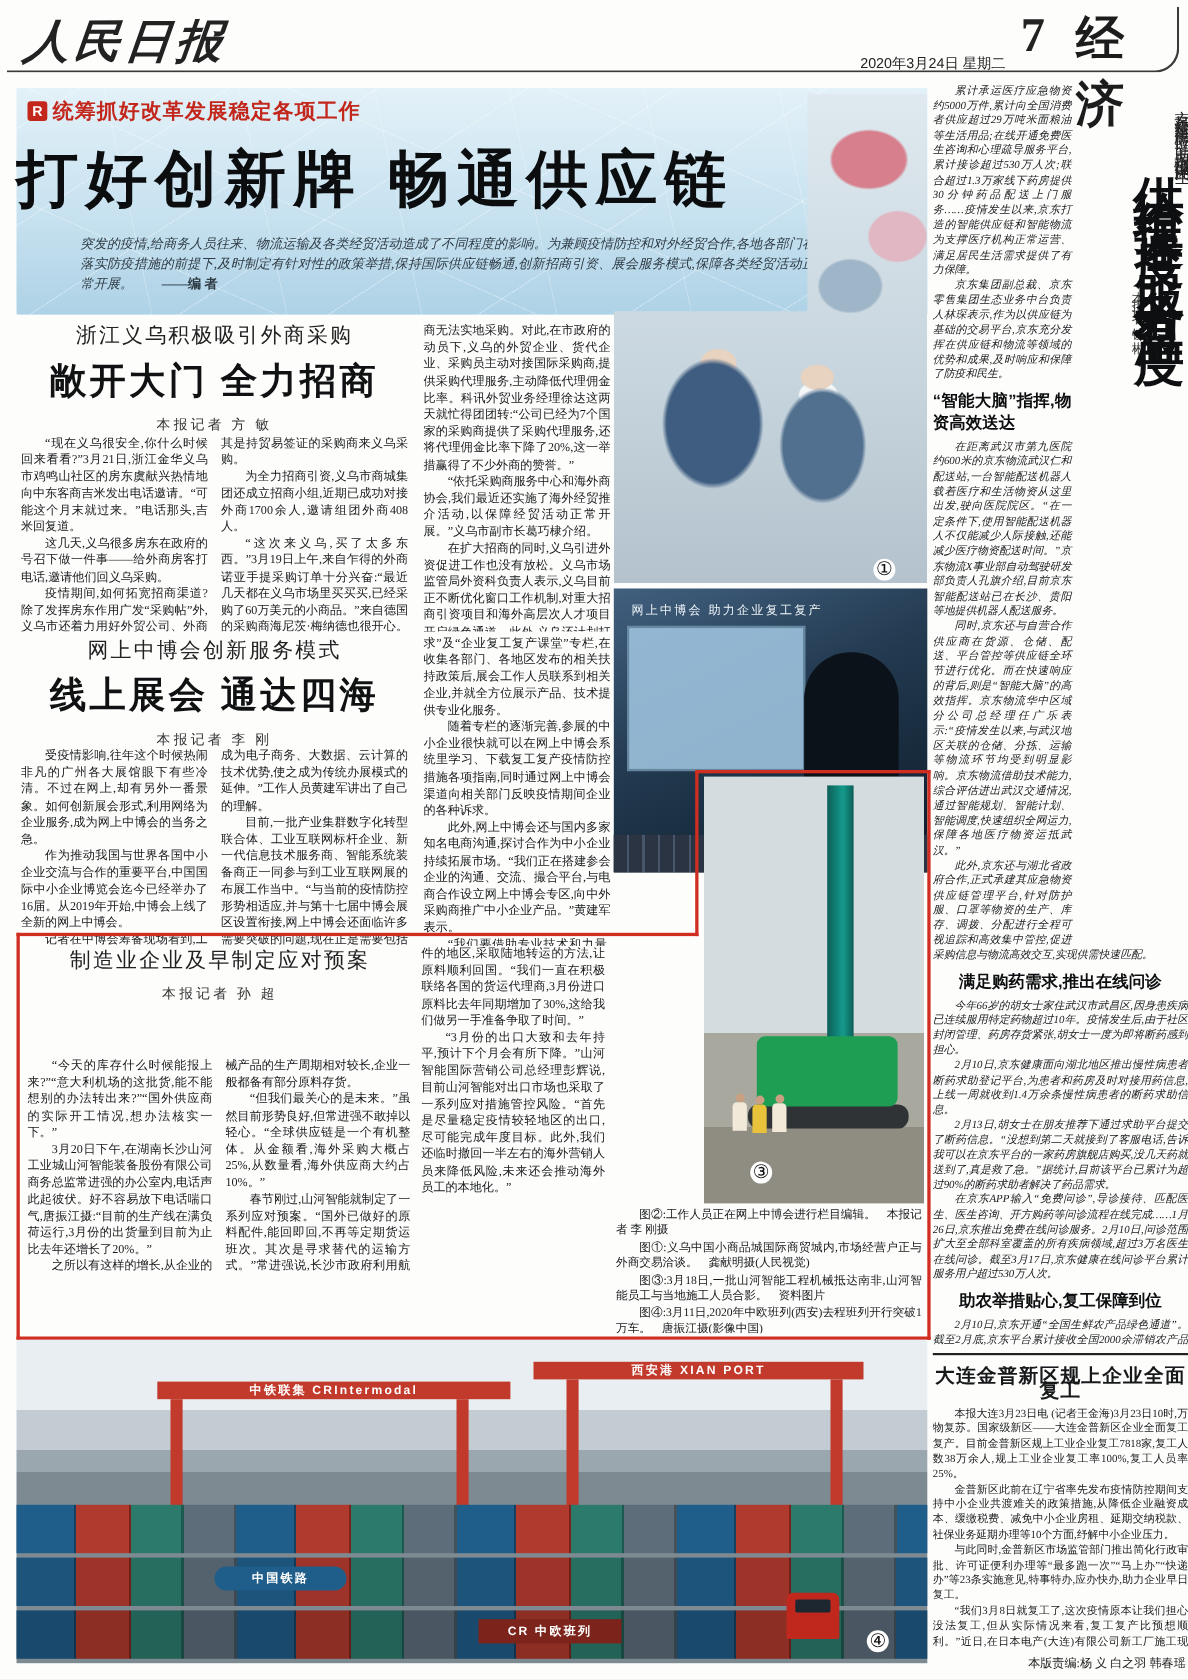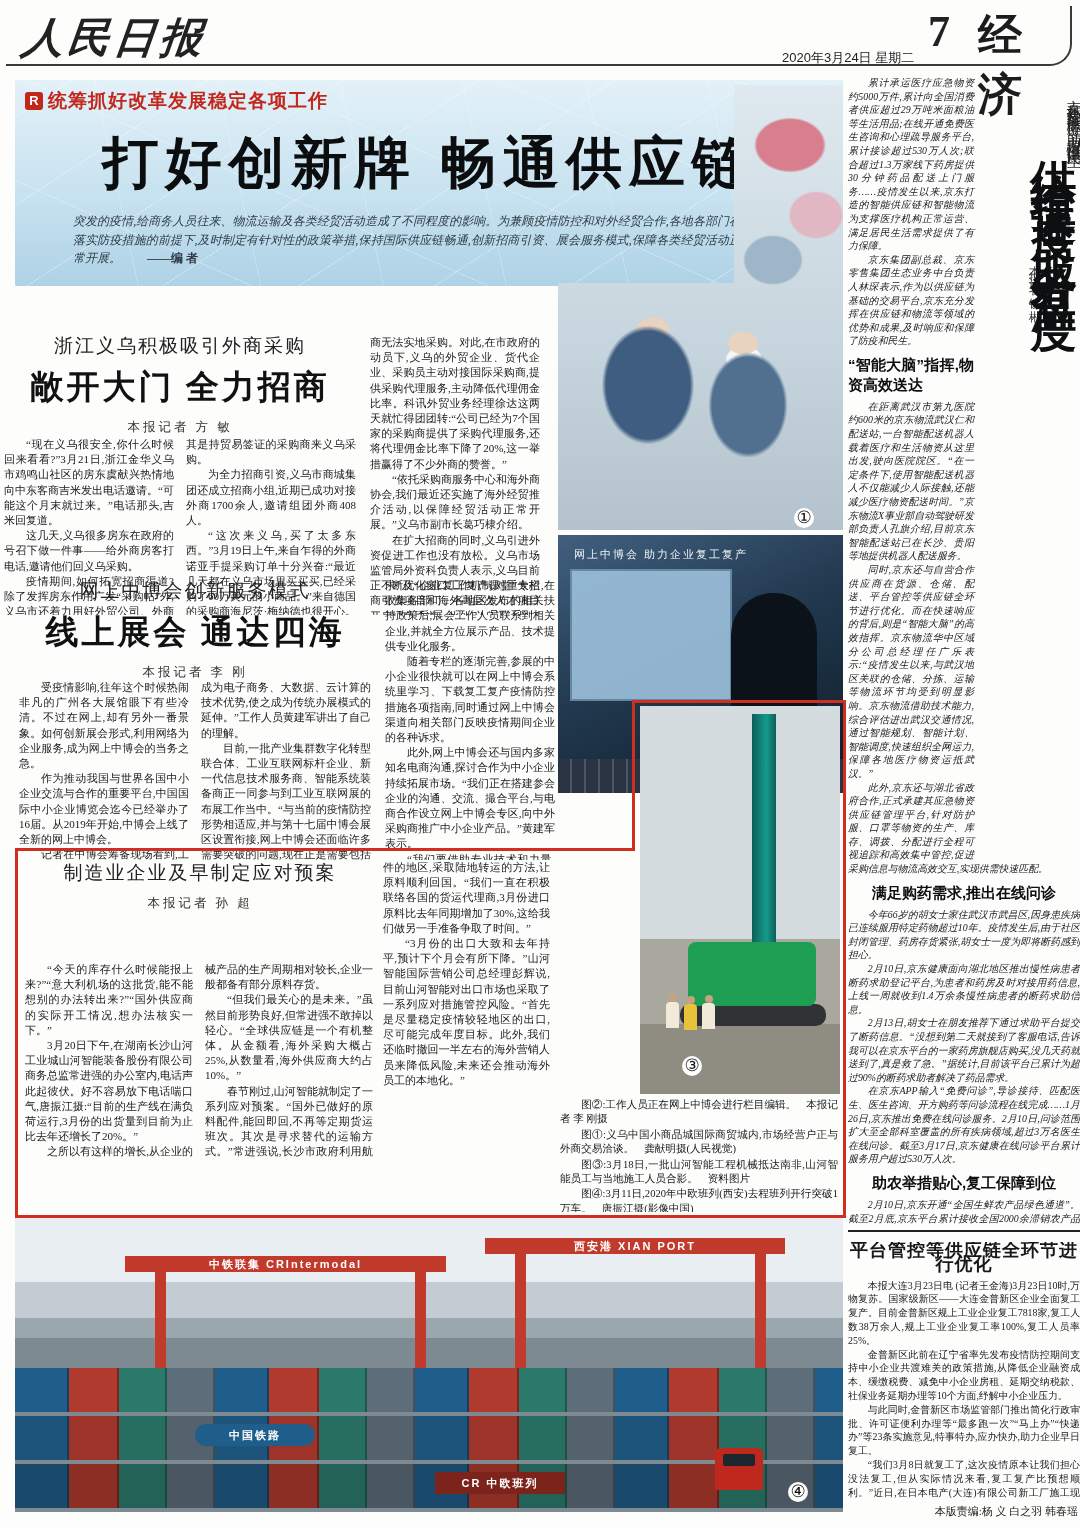--- a/index.html
+++ b/index.html
@@ -18,21 +18,21 @@
   .banner{left:15px;top:80px;width:828px;height:206px;
     background:
       repeating-linear-gradient(24deg,rgba(255,255,255,.28) 0 1px,transparent 1px 96px),
       repeating-linear-gradient(-33deg,rgba(255,255,255,.30) 0 1px,transparent 1px 74px),
       repeating-linear-gradient(78deg,rgba(255,255,255,.22) 0 1px,transparent 1px 120px),
       linear-gradient(180deg,#e3f1f8 0%,#c8e2f0 55%,#aed2e6 100%);}
   .banner-tag{left:10px;top:8px;display:flex;align-items:center;gap:5px;}
   .tag-logo{display:inline-block;width:18px;height:18px;background:#c3271c;color:#fff;
             font:bold 13px/18px "Liberation Sans",sans-serif;text-align:center;border-radius:3px;}
   .tag-text{color:#c3271c;font-weight:bold;font-size:19px;font-family:"Liberation Sans",sans-serif;letter-spacing:1px;}
-  .main-headline{left:0;top:46px;width:740px;text-align:right;font-size:56px;font-weight:bold;
+  .main-headline{left:0;top:46px;width:740px;text-align:left;font-size:56px;font-weight:bold;
                  font-family:"Liberation Sans","DejaVu Sans",sans-serif;letter-spacing:7px;color:#0c0d0f;}
   .editor-note{left:58px;top:132px;width:668px;font-size:12px;font-style:italic;line-height:1.55;
                color:#2f3c46;text-align:justify;}
   .editor-sig{font-weight:bold;margin-left:26px;font-style:normal;}
   
   .art{overflow:hidden;}
   .art-head{position:absolute;text-align:center;}
   .kicker{font-size:19px;letter-spacing:2px;color:#222;}
   .a-title{font-size:33px;font-weight:bold;letter-spacing:3px;margin-top:6px;color:#101113;}
   .byline{font-size:12.5px;margin-top:9px;letter-spacing:3px;color:#333;}
@@ -126,21 +126,21 @@
     </div>
     <div class="abs main-headline">打好创新牌  畅通供应链</div>
     <div class="abs editor-note">
       <span>突发的疫情,给商务人员往来、物流运输及各类经贸活动造成了不同程度的影响。为兼顾疫情防控和对外经贸合作,各地各部门在落实防疫措施的前提下,及时制定有针对性的政策举措,保持国际供应链畅通,创新招商引资、展会服务模式,保障各类经贸活动正常开展。</span><span class="editor-sig">——编  者</span>
     </div>
   </div>
 
   <div class="abs photo1"></div>
   <div class="plabel" style="left:794px;top:508px;">①</div>
 
-  <div class="abs art" style="left:0;top:292px;width:540px;height:284px;margin-top:41px;">
+  <div class="abs art" style="left:15px;top:292px;width:540px;height:284px;">
     <div class="art-head" style="left:0;top:0;width:360px;">
       <div class="kicker">浙江义乌积极吸引外商采购</div>
       <div class="a-title">敞开大门 全力招商</div>
       <div class="byline">本报记者  方  敏</div>
     </div>
     <div class="col" style="left:4px;top:104px;width:170px;height:178px;">
       <p>“现在义乌很安全,你什么时候回来看看?”3月21日,浙江金华义乌市鸡鸣山社区的房东虞献兴热情地向中东客商吉米发出电话邀请。“可能这个月末就过来。”电话那头,吉米回复道。</p>
       <p>这几天,义乌很多房东在政府的号召下做一件事——给外商房客打电话,邀请他们回义乌采购。</p>
       <p>疫情期间,如何拓宽招商渠道?除了发挥房东作用广发“采购帖”外,义乌市还着力用好外贸公司、外商中介、海外商协会等“桥梁”,邀请非常驻国际采购商,尤</p>
     </div>
@@ -228,21 +228,21 @@
   <div class="plabel" style="left:682px;top:1056px;">③</div>
 
   <div class="abs captions">
     <p><span>图②:工作人员正在网上中博会进行栏目编辑。</span><span class="cap-credit">本报记者  李  刚摄</span></p>
     <p><span>图①:义乌中国小商品城国际商贸城内,市场经营户正与外商交易洽谈。</span><span class="cap-credit">龚献明摄(人民视觉)</span></p>
     <p><span>图③:3月18日,一批山河智能工程机械抵达南非,山河智能员工与当地施工人员合影。</span><span class="cap-credit">资料图片</span></p>
     <p><span>图④:3月11日,2020年中欧班列(西安)去程班列开行突破1万车。</span><span class="cap-credit">唐振江摄(影像中国)</span></p>
   </div>
 
   <div class="abs photo4">
-    <div class="crane-beam" style="left:110px;top:38px;width:321px;">中铁联集 CRIntermodal</div>
+    <div class="crane-beam" style="left:128px;top:38px;width:321px;">中铁联集 CRIntermodal</div>
     <div class="crane-leg" style="left:140px;top:54px;height:130px;"></div>
     <div class="crane-leg" style="left:400px;top:54px;height:130px;"></div>
     <div class="crane-beam" style="left:470px;top:20px;width:300px;">西安港 XIAN PORT</div>
     <div class="crane-leg" style="left:500px;top:36px;height:150px;"></div>
     <div class="crane-leg" style="left:740px;top:36px;height:150px;"></div>
     <div class="ctn-row" style="top:150px;"></div>
     <div class="ctn-row" style="top:198px;filter:brightness(.9);"></div>
     <div class="ctn-row" style="top:246px;filter:brightness(.8);"></div>
     <div class="ctn-label" style="left:180px;top:206px;width:120px;height:22px;background:#1f5d8a;border-radius:11px;">中国铁路</div>
     <div class="ctn-label" style="left:420px;top:254px;width:130px;height:22px;background:#7c241c;">CR 中欧班列</div>
@@ -267,21 +267,21 @@
     <p>2月10日,京东健康面向湖北地区推出慢性病患者断药求助登记平台,为患者和药房及时对接用药信息,上线一周就收到1.4万余条慢性病患者的断药求助信息。</p>
     <p>2月13日,胡女士在朋友推荐下通过求助平台提交了断药信息。“没想到第二天就接到了客服电话,告诉我可以在京东平台的一家药房旗舰店购买,没几天药就送到了,真是救了急。”据统计,目前该平台已累计为超过90%的断药求助者解决了药品需求。</p>
     <p>在京东APP输入“免费问诊”,导诊接待、匹配医生、医生咨询、开方购药等问诊流程在线完成……1月26日,京东推出免费在线问诊服务。2月10日,问诊范围扩大至全部科室覆盖的所有疾病领域,超过3万名医生在线问诊。截至3月17日,京东健康在线问诊平台累计服务用户超过530万人次。</p>
     <div class="jd-h center">助农举措贴心,复工保障到位</div>
     <p>2月10日,京东开通“全国生鲜农产品绿色通道”。截至2月底,京东平台累计接收全国2000余滞销农产品求助信息,累计销售滞销生鲜农产品超过11万吨。</p>
 
   </div>
 
   <div class="abs divider"></div>
   <div class="abs dalian">
-    <div class="dalian-title">平台管控等供应链全环节进行优化</div>
+    <div class="dalian-title">大连金普新区规上企业全面复工</div>
     <p>本报大连3月23日电  (记者王金海)3月23日10时,万物复苏。国家级新区——大连金普新区企业全面复工复产。目前金普新区规上工业企业复工7818家,复工人数38万余人,规上工业企业复工率100%,复工人员率25%。</p>
     <p>金普新区此前在辽宁省率先发布疫情防控期间支持中小企业共渡难关的政策措施,从降低企业融资成本、缓缴税费、减免中小企业房租、延期交纳税款、社保业务延期办理等10个方面,纾解中小企业压力。</p>
     <p>与此同时,金普新区市场监管部门推出简化行政审批、许可证便利办理等“最多跑一次”“马上办”“快递办”等23条实施意见,特事特办,应办快办,助力企业早日复工。</p>
     <p>“我们3月8日就复工了,这次疫情原本让我们担心没法复工,但从实际情况来看,复工复产比预想顺利。”近日,在日本电产(大连)有限公司新工厂施工现场,公司总经理甘粕伟一郎说,金普新区良好的营商环境和招商引资的诚意,让公司决策层坚定了投资信心,正在建设的新工厂项目投资规模由原计划的500亿日元增加到1000亿日元。</p>
   </div>
 
   <div class="abs credits">本版责编:杨  义  白之羽  韩春瑶</div>
 
 </div>
 

